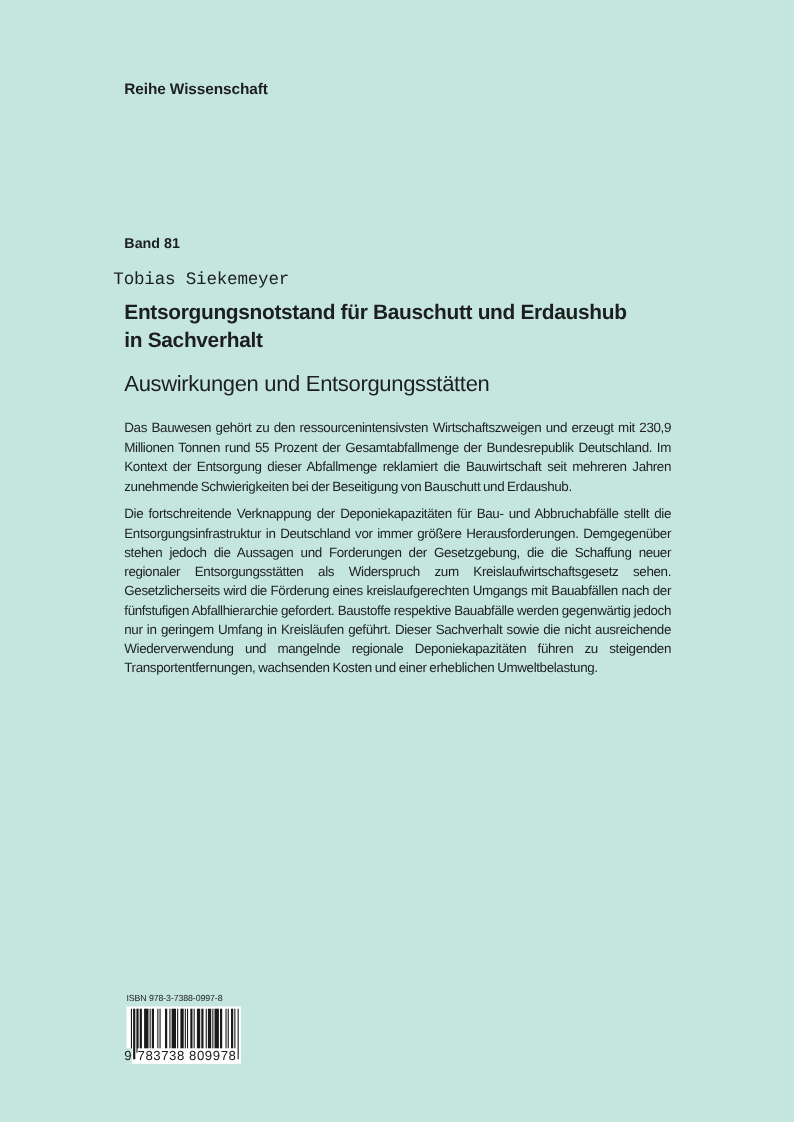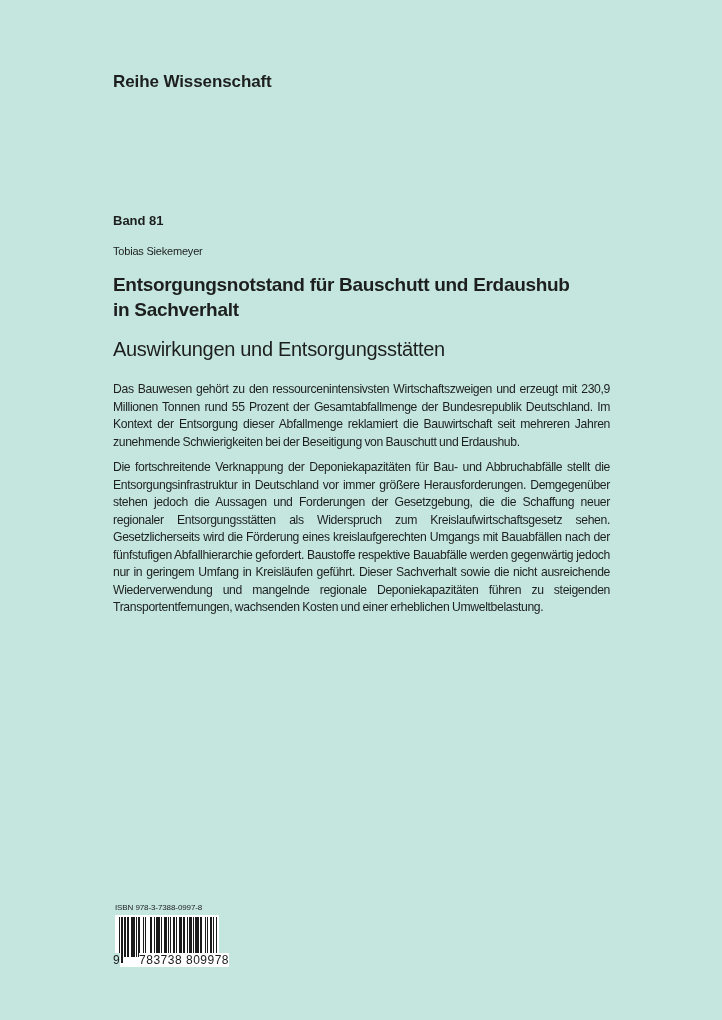--- a/index.html
+++ b/index.html
@@ -12,37 +12,38 @@
       background: #c5e6df;
       position: relative;
       overflow: hidden;
       font-family: "Liberation Sans", "DejaVu Sans", sans-serif;
       color: #1c1f1e;
     }
     .series {
       position: absolute;
       left: 113px;
       top: 72px;
-      font-size: 17px;
+      font-size: 14px;
       font-weight: bold;
       letter-spacing: -0.1px;
     }
     .band {
       position: absolute;
       left: 113px;
       top: 213px;
       font-size: 13px;
       font-weight: bold;
     }
     .author {
       position: absolute;
-      left: 113px;
+      left: 103px;
       top: 245px;
-      font-size: 11px;
+      font-size: 16px;
       letter-spacing: -0.2px;
+      font-family: Liberation Mono, monospace;
     }
     .title {
       position: absolute;
       left: 113px;
       top: 272px;
       width: 560px;
       font-size: 19px;
       font-weight: bold;
       line-height: 25px;
       letter-spacing: -0.3px;
@@ -202,16 +203,16 @@
       <div class="gap" style="width: 1.35px;"></div>
       <div class="bar" style="width: 1.35px;"></div>
       <div class="gap" style="width: 1.35px;"></div>
       <div class="bar" style="width: 2.7px;"></div>
       <div class="gap" style="width: 1.35px;"></div>
       <div class="bar guard" style="width: 1.35px;"></div>
       <div class="gap" style="width: 1.35px;"></div>
       <div class="bar guard" style="width: 1.35px;"></div>
     </div>
   <div class="first-digit">9</div>
-  <div class="barcode-digits" style="left:10px;text-align:right;">
+  <div class="barcode-digits" style="left:10px;">
     <span>783738 809978</span>
   </div>
 </div>
 
 </body></html>

